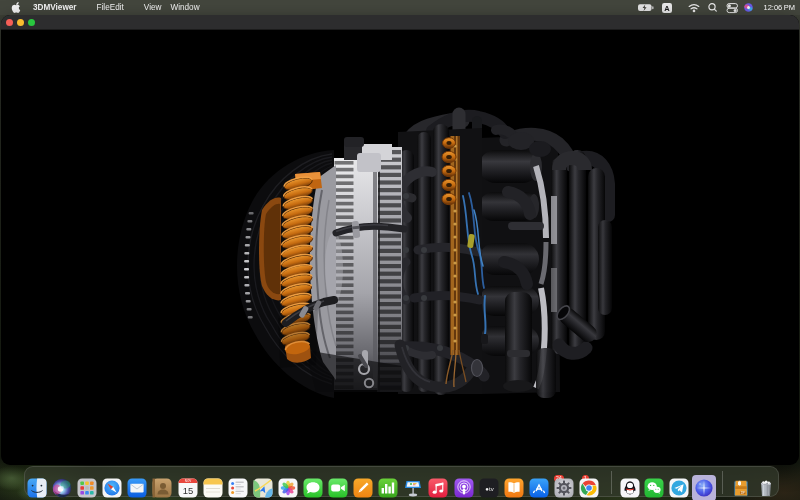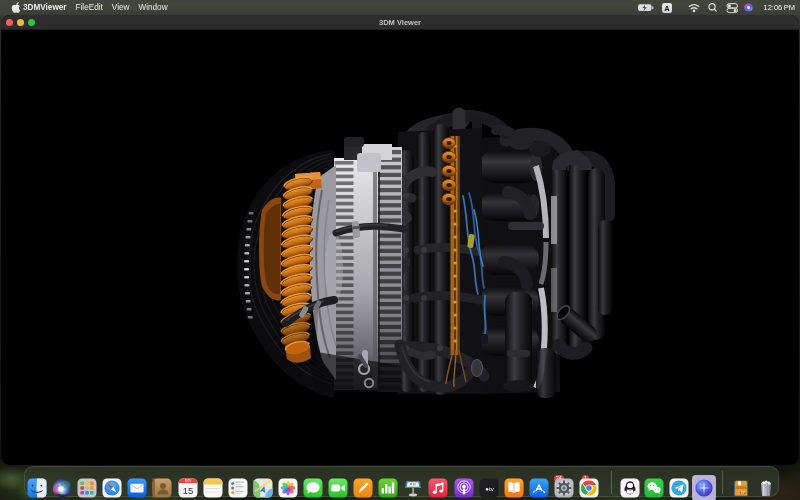--- a/index.html
+++ b/index.html
@@ -14,22 +14,22 @@
     radial-gradient(60px 30px at 40px 480px, #35491f 0%, rgba(53,73,31,0) 100%),
     radial-gradient(90px 40px at 150px 496px, #2e4020 0%, rgba(44,61,30,0) 100%),
     radial-gradient(120px 50px at 420px 492px, #243218 0%, rgba(37,51,25,0) 100%),
     radial-gradient(100px 45px at 620px 496px, #283419 0%, rgba(42,54,28,0) 100%),
     radial-gradient(70px 35px at 784px 492px, #2c2416 0%, rgba(35,29,18,0) 85%),
     linear-gradient(180deg,#3e4138 0%, #30342a 20%, #1d2417 70%, #151a10 100%);}
   
   #menubar{position:absolute;left:0;top:0;width:800px;height:15px;background:rgba(68,71,61,0.96);
     display:flex;align-items:center;color:#f2f2f2;font-size:8.2px;}
   #menubar .apple{display:flex;align-items:center;}
-  #menubar .appname{font-weight:bold;margin-left:2px;}
-  #menubar .mi{margin-left:9px;}
+  #menubar .appname{font-weight:bold;margin-left:12px;}
+  #menubar .mi{margin-left:20px;}
   #menubar .mi.m2{margin-left:0;}
   #menubar .mi.m3{}
   #menubar .mi.m4{margin-left:9px;}
   #menubar .right{position:absolute;right:0;top:0;height:15px;display:flex;align-items:center;}
   #menubar .time{font-size:7.5px;margin-right:5px;color:#fff;}
   
   #win{position:absolute;left:1px;top:15px;width:798px;height:450px;border-radius:9px;
     background:#000;box-shadow:0 6px 18px rgba(0,0,0,0.55);}
   #titlebar{position:absolute;left:0;top:0;width:100%;height:15px;background:#2d2d2e;
     border-radius:9px 9px 0 0;border-bottom:1px solid #1c1c1c;}
@@ -91,21 +91,20 @@
         <circle cx="113.5" cy="7.5" r="1.5" fill="#f8f8fa" opacity="0.95"></circle>
       </svg>
       <div class="time">12:06 PM</div>
     </div>
   </div>
   <div id="win">
     <div id="titlebar">
       <div class="tl r"></div>
         <div class="tl y"></div>
         <div class="tl g"></div>
-      <div class="title">3DM Viewer</div>
     </div>
   </div>
 
   <svg id="engine" width="800" height="500" viewBox="0 0 800 500" style="position:absolute;left:0;top:0;pointer-events:none;">
 <defs>
 <linearGradient id="gvpipe" x1="0" y1="0" x2="1" y2="0">
  <stop offset="0" stop-color="#0a0a0b"></stop>
           <stop offset="0.35" stop-color="#3c3c41"></stop>
  <stop offset="0.55" stop-color="#26262a"></stop>
           <stop offset="1" stop-color="#060607"></stop>

